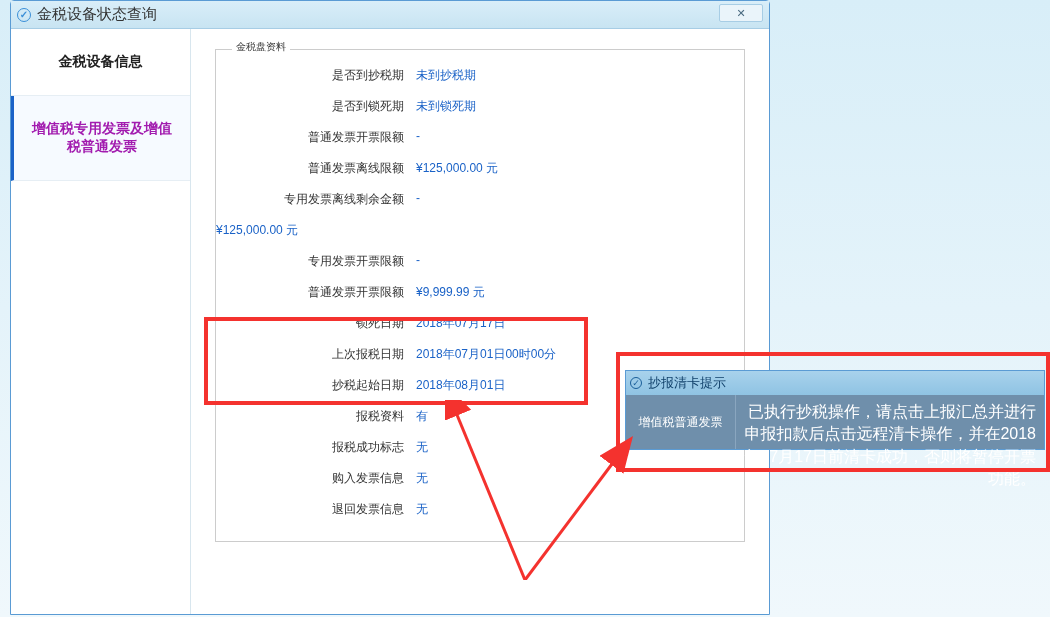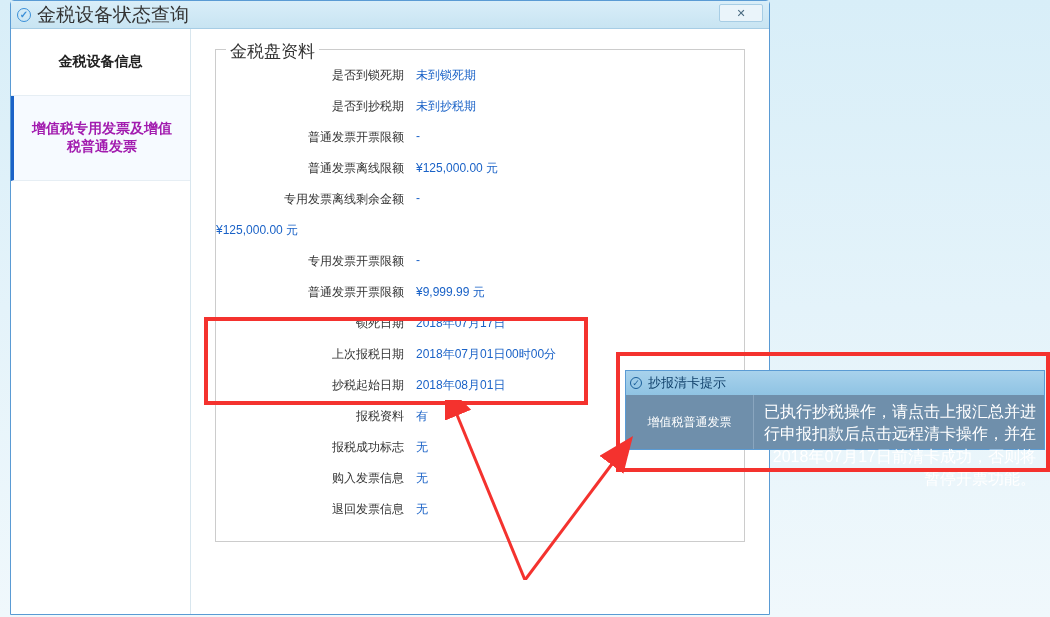--- a/index.html
+++ b/index.html
@@ -36,21 +36,21 @@
       border-radius: 50%;
       border: 1.5px solid #3a8fd8;
       display: inline-flex;
       align-items: center;
       justify-content: center;
       margin-right: 6px;
       color: #3a8fd8;
       font-weight: bold;
       font-size: 10px;
     }
-    .title-text { color: #333; font-size: 19px; }
+    .title-text { color: #333; font-size: 15px; }
     .close-btn {
       position: absolute;
       right: 6px;
       top: 3px;
       width: 44px;
       height: 18px;
       border: 1px solid #a7cde5;
       border-radius: 2px;
       background: #eaf4fa;
       font-size: 11px;
@@ -90,25 +90,25 @@
     }
     .fieldset {
       border: 1px solid #ccc;
       margin: 0 14px;
       padding: 10px 0 16px 0;
       position: relative;
     }
     .legend {
       position: absolute;
       top: -10px;
-      left: 10px;
+      left: 16px;
       background: #fff;
       padding: 0 4px;
       color: #333;
-      font-size: 17px;
+      font-size: 10px;
     }
     .row {
       display: flex;
       padding: 7px 0;
     }
     .row-label {
       width: 200px;
       text-align: right;
       color: #333;
       padding-right: 12px;
@@ -155,21 +155,21 @@
       font-size: 9px;
       color: #1a5f9a;
     }
     .popup-body {
       display: flex;
       height: 54px;
       background: #6f8fab;
       color: #fff;
     }
     .popup-col1 {
-      width: 128px;
+      width: 110px;
       display: flex;
       align-items: center;
       justify-content: center;
       border-right: 1px solid #8aa6bf;
       font-size: 12px;
       text-align: center;
       padding: 4px;
     }
     .popup-col2 {
       flex: 1;
@@ -207,26 +207,26 @@
   </div>
   <div class="main-body">
     <div class="sidebar">
       <div class="sidebar-item">金税设备信息</div>
       <div class="sidebar-item active">增值税专用发票及增值税普通发票</div>
     </div>
     <div class="content">
       <div class="fieldset">
         <span class="legend">金税盘资料</span>
         <div class="row">
+            <div class="row-label">是否到抄税期</div>
+            <div class="row-value">未到抄税期</div>
+          </div>
+        <div class="row">
             <div class="row-label">是否到锁死期</div>
             <div class="row-value">未到锁死期</div>
-          </div>
-        <div class="row">
-            <div class="row-label">是否到抄税期</div>
-            <div class="row-value">未到抄税期</div>
           </div>
         <div class="row">
             <div class="row-label">普通发票开票限额</div>
             <div class="row-value">-</div>
           </div>
         <div class="row">
             <div class="row-label">普通发票离线限额</div>
             <div class="row-value">¥125,000.00 元</div>
           </div>
         <div class="row">

